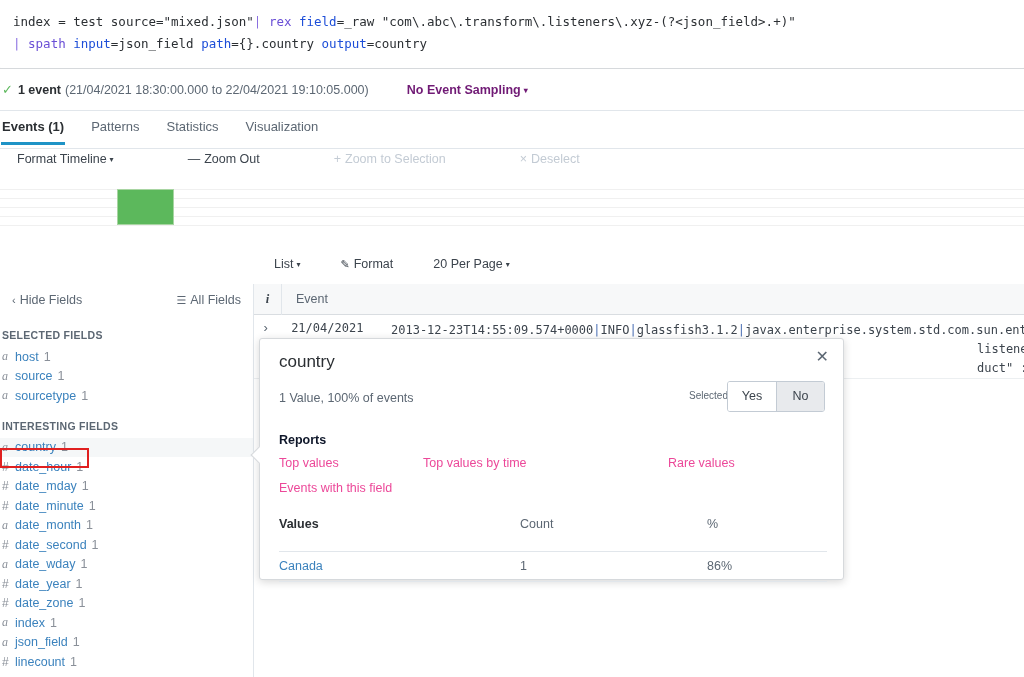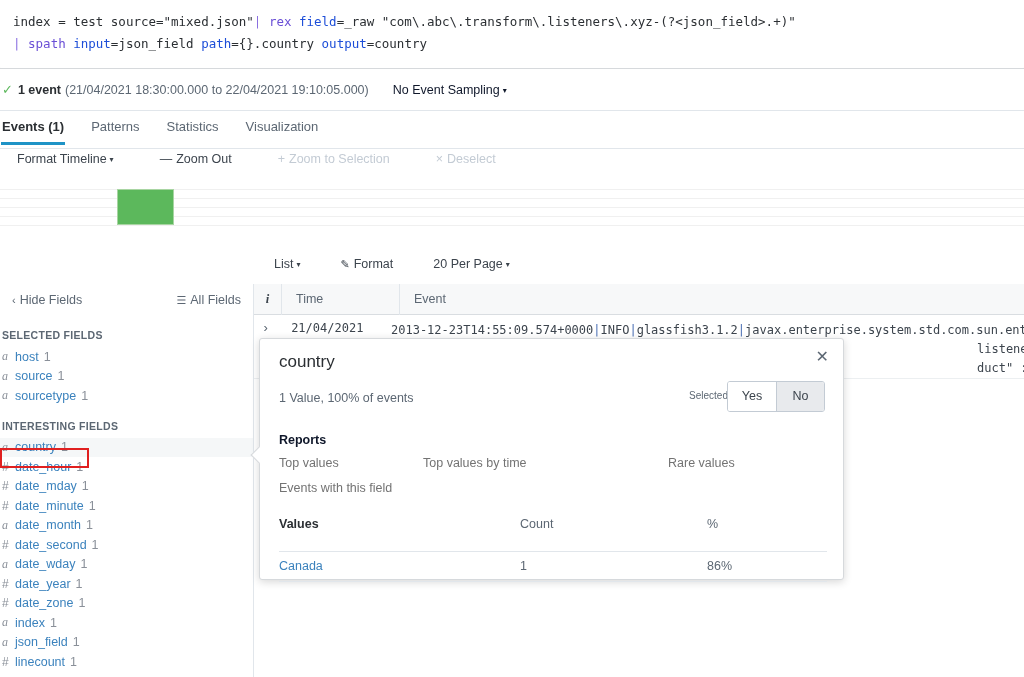--- a/index.html
+++ b/index.html
@@ -30,21 +30,21 @@
   
   .resbar {
     position: absolute; left: 0; top: 69px; width: 1024px; height: 42px;
     background: #fff; border-bottom: 1px solid #e1e6eb;
     display: flex; align-items: center; padding-left: 2px;
     font-size: 12.5px; color: #5c6773;
   }
   .check { color: #5cb85c; font-size: 13px; margin-right: 5px; }
   .evcount { color: #2b2f33; font-weight: bold; font-size: 12.5px; }
   .evrange { color: #5c6773; margin-left: 4px; }
-  .sampling { margin-left: 24px; color: #0f172a; cursor: pointer; }
+  .sampling { margin-left: 38px; color: #701a75; cursor: pointer; font-weight: bold; }
   .caret { font-size: 8px; margin-left: 3px; vertical-align: middle; }
 
   
   .tabs {
     position: absolute; left: 0; top: 111px; width: 1024px; height: 38px;
     display: flex; align-items: flex-start; padding-top: 8px;
     border-bottom: 1px solid #e1e6eb; background: #fff;
   }
   .tab {
     font-size: 13px; color: #5c6773; padding: 0 0 10px 0;
@@ -55,21 +55,21 @@
   .tab.active:after {
     content:""; position:absolute; left:-1px; right:-1px; bottom:-1px;
     height: 3px; background: #1e93c6;
   }
 
   
   .tltools {
     position: absolute; left: 14px; top: 152px; width: 1024px; height: 32px;
     display: flex; align-items: flex-start; font-size: 12.5px;
   }
-  .tltool { margin-right: 46px; color: #3c444d; cursor: pointer; }
+  .tltool { margin-right: 46px; color: #3c444d; cursor: pointer; margin-left: 28px; }
   .tltool:first-child { margin-left: 3px; }
   .tltool.dim { color: #c3cbd4; cursor: default; }
   .tlsym { margin-right: 4px; }
 
   
   .timeline {
     position: absolute; left: 0; top: 186px; width: 1024px; height: 58px;
     background: #fff;
   }
   .gridline { position: absolute; left: 0; width: 1024px; height: 1px; background: #f0f0f0; }
@@ -173,21 +173,21 @@
   .btngroup div {
     width: 48px; height: 29px; line-height: 29px; text-align: center;
     font-size: 12.5px; color: #3c444d; cursor: pointer; background: #fff;
   }
   .btngroup div.on { background: #e8eaed; }
   .btngroup div + div { border-left: 1px solid #c3cbd4; }
   .pop-h {
     position: absolute; left: 19px; font-size: 12.5px; font-weight: bold; color: #0f172a;
   }
   .pop-reports-h { top: 94px; }
-  .rep-link { position: absolute; font-size: 12.5px; color: #737373; cursor: pointer; }
+  .rep-link { position: absolute; font-size: 12.5px; color: #ec4899; cursor: pointer; }
   .rep-1 { left: 19px;  top: 117px; }
   .rep-2 { left: 163px; top: 117px; }
   .rep-3 { left: 408px; top: 117px; }
   .rep-4 { left: 19px;  top: 142px; }
   .valtable { position: absolute; left: 19px; top: 178px; width: 548px; }
   .valhead { display: flex; font-size: 12.5px; font-weight: bold; color: #2b2f33;
              padding-bottom: 20px; border-bottom: 1px solid #e1e6eb; }
   .valhead .c2, .valhead .c3 { font-weight: normal; color: #5c6773; }
   .valrow { display: flex; font-size: 12.5px; color: #5c6773;
             padding: 7px 0 8px 0; border-bottom: 1px solid #e1e6eb; }
@@ -327,21 +327,20 @@
           <span class="fname">linecount</span>
           <span class="fcount">1</span>
         </div>
       </div>
   </div>
   <div class="redbox"></div>
 
   <div class="evtable">
     <div class="evthead">
       <div class="th-i">i</div>
-      <div class="th-time">Time</div>
       <div class="th-event">Event</div>
     </div>
     <div id="evrows">
         <div class="evrow">
           <div class="td-exp">›</div>
           <div class="td-time">21/04/2021</div>
           <div class="td-event"><span class="">2013-12-23T14:55:09.574+0000</span><span class="ev-blue">|</span><span class="">INFO</span><span class="ev-blue">|</span><span class="">glassfish3.1.2</span><span class="ev-blue">|</span><span class="">javax.enterprise.system.std.com.sun.enterp</span><div style="padding-left: 586px;">listeners.xyz- [{   "timest</div><div style="padding-left: 586px;">duct" : "iPad",   "msg" : "</div></div>
         </div>
       </div>
   </div>

